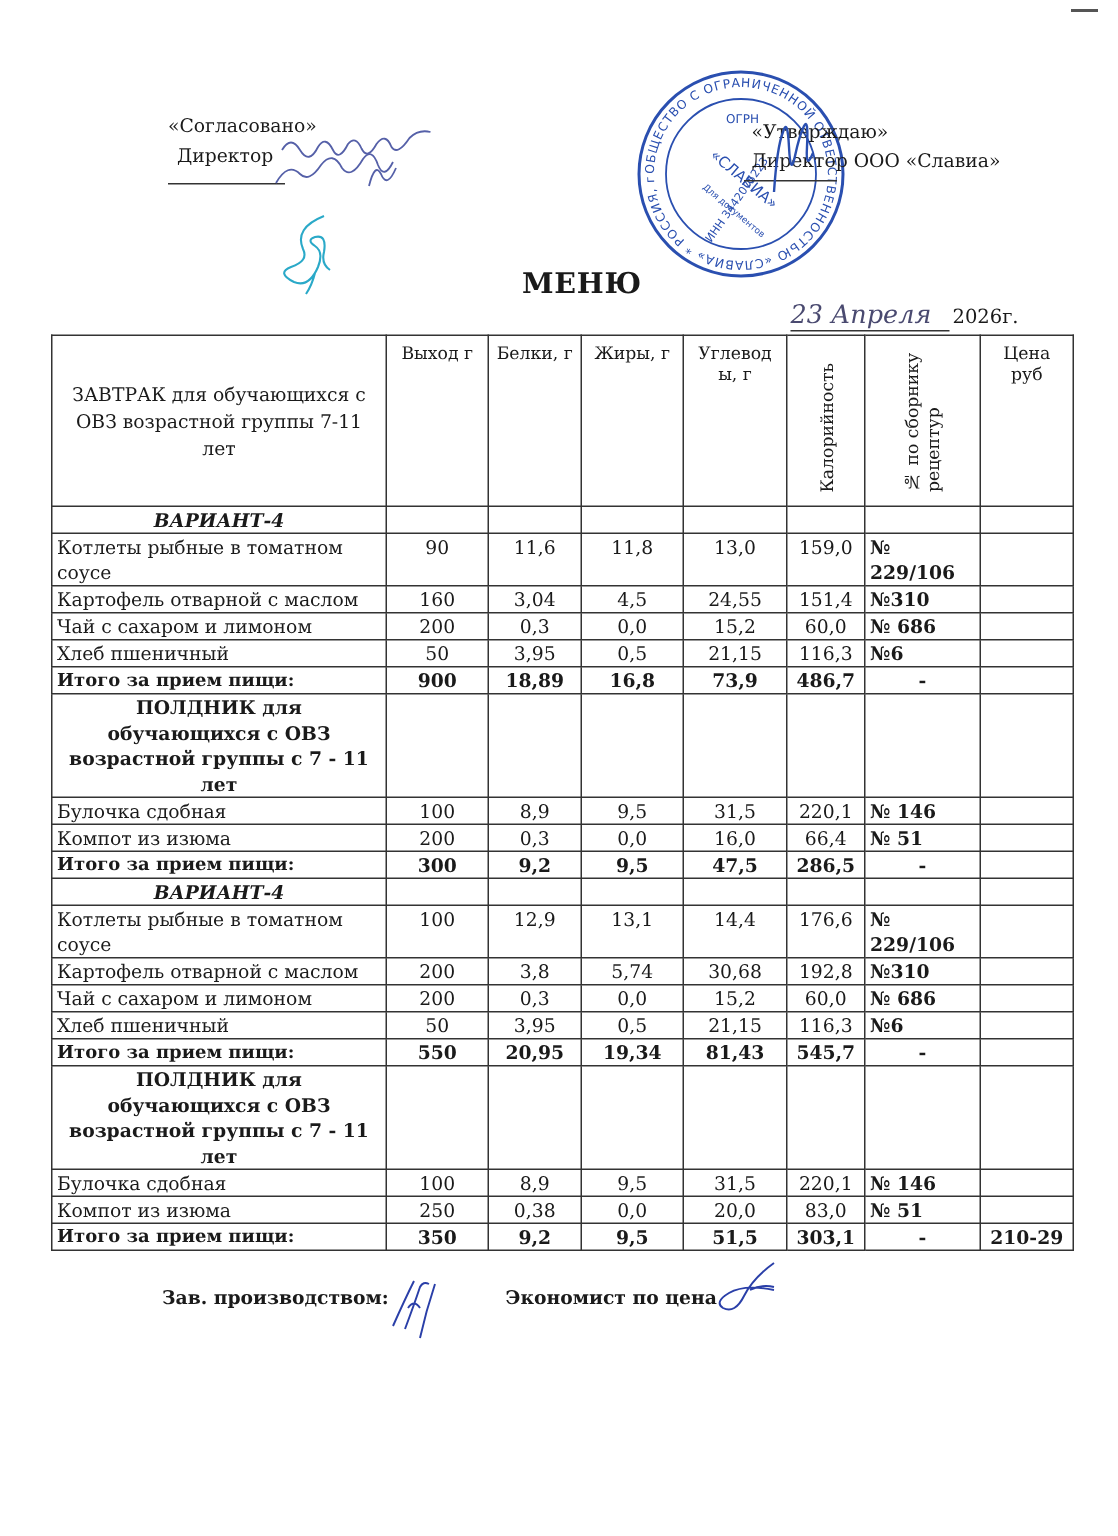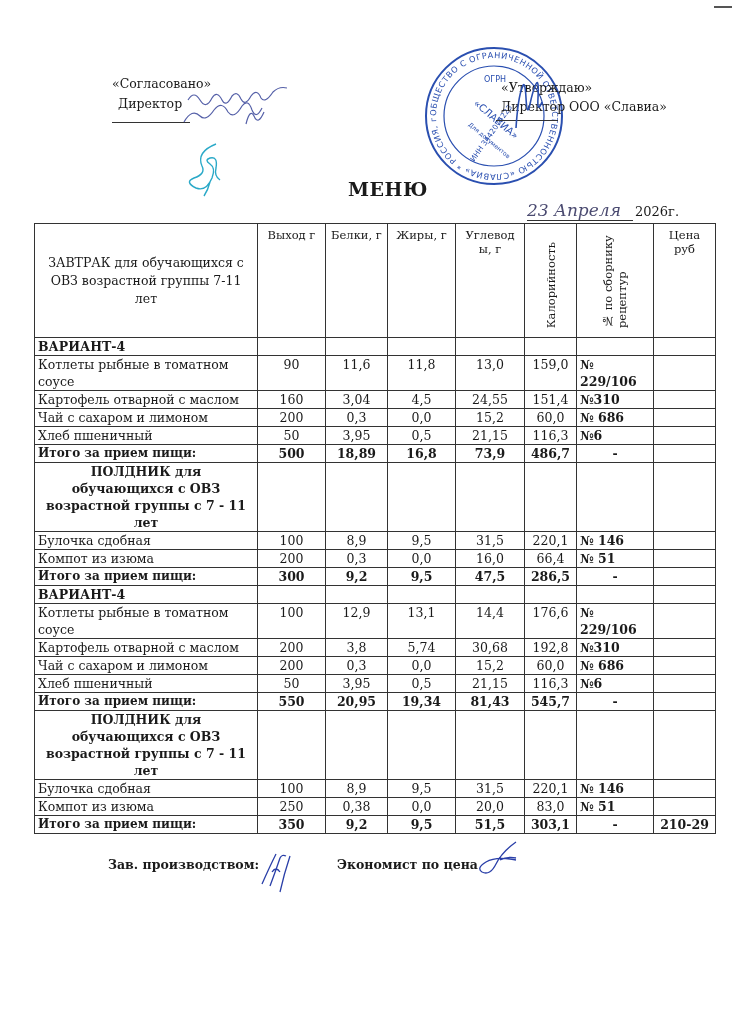--- a/index.html
+++ b/index.html
@@ -27,21 +27,21 @@
   th.head-main { font-weight: normal; font-size: 12.5px !important; line-height: 18px !important;
                  vertical-align: middle !important; padding-top: 0 !important; }
   .vert { writing-mode: vertical-rl; transform: rotate(180deg); display: inline-block; text-align: left;
           font-size: 11.5px; line-height: 14px; }
   td.name { text-align: left; line-height: 17px; }
   td.num { text-align: center; line-height: 17px; }
   td.rec { font-weight: bold; line-height: 17px; }
   tr.total td { font-weight: bold; }
   tr.total td.name { font-size: 12px; }
   td.section { text-align: center; font-weight: bold; line-height: 17px; }
-  td.variant { text-align: left; font-weight: bold; line-height: 17px; }
+  td.variant { text-align: center; font-weight: bold; font-style: italic; line-height: 17px; }
   .footer-prod { left: 108px; top: 857px; font-size: 12.5px; font-weight: bold; }
   .footer-econ { left: 337px; top: 857px; font-size: 12.5px; font-weight: bold; }
 </style>
 </head>
 <body>
 
 <div class="abs topline"></div>
 
 <div class="abs approved">
   <div>«Согласовано»</div>
@@ -154,21 +154,21 @@
         <td class="num">50</td>
         <td class="num">3,95</td>
         <td class="num">0,5</td>
         <td class="num">21,15</td>
         <td class="num">116,3</td>
         <td class="rec">№6</td>
         <td class="num"></td>
       </tr>
       <tr class="total">
         <td class="name">Итого за прием пищи:</td>
-        <td class="num">500</td>
+        <td class="num">900</td>
         <td class="num">18,89</td>
         <td class="num">16,8</td>
         <td class="num">73,9</td>
         <td class="num">486,7</td>
         <td class="num">-</td>
         <td class="num"></td>
       </tr>
       <tr>
         <td class="section">ПОЛДНИК для обучающихся с ОВЗ возрастной группы с 7 - 11 лет</td>
         <td></td>

